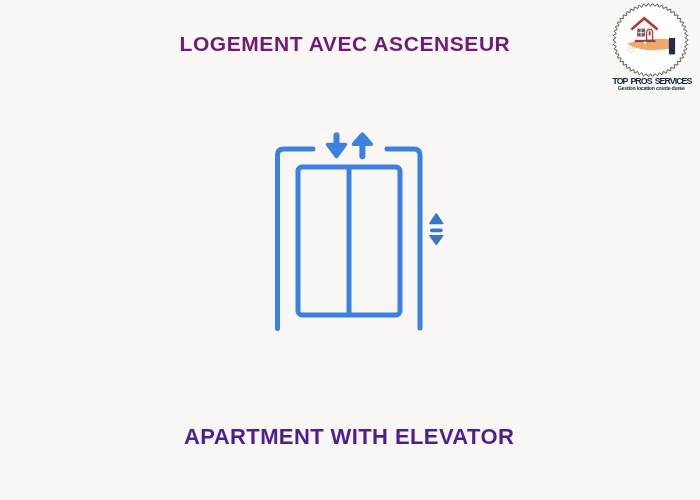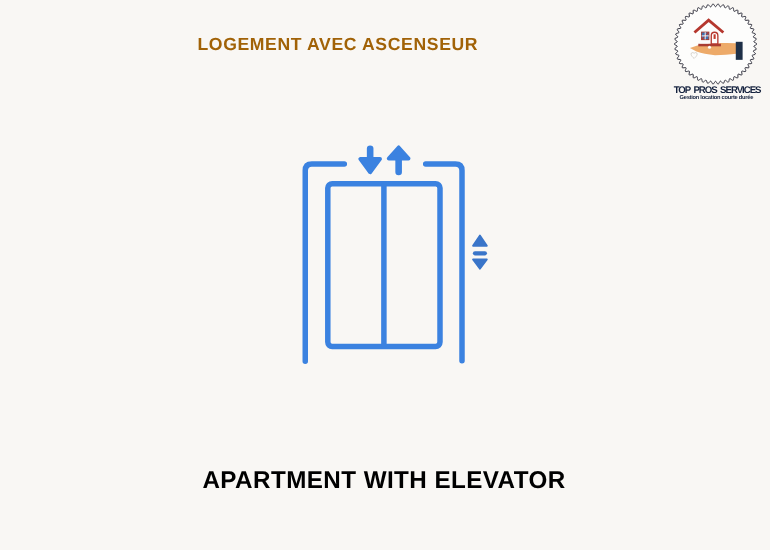--- a/index.html
+++ b/index.html
@@ -2,23 +2,23 @@
 <html><head>
 <meta charset="utf-8">
 <style>
   html,body{margin:0;padding:0;}
   body{width:700px;height:500px;background:#f9f7f4;font-family:"Liberation Sans",sans-serif;overflow:hidden;position:relative;}
   .abs{position:absolute;}
 </style>
 </head>
 <body>
 
-<div class="abs" style="left:179.5px;top:32.5px;font-size:16px;font-weight:bold;color:#a16207;letter-spacing:0.57px;line-height:1;white-space:nowrap;">LOGEMENT AVEC ASCENSEUR</div>
+<div class="abs" style="left:179.5px;top:32.5px;font-size:21px;font-weight:bold;color:#701a75;letter-spacing:0.57px;line-height:1;white-space:nowrap;">LOGEMENT AVEC ASCENSEUR</div>
 
-<div class="abs" style="left:184px;top:425.5px;font-size:22px;font-weight:bold;color:#000000;letter-spacing:0.4px;line-height:1;white-space:nowrap;">APARTMENT WITH ELEVATOR</div>
+<div class="abs" style="left:184px;top:425.5px;font-size:22px;font-weight:bold;color:#4c1d95;letter-spacing:0.4px;line-height:1;white-space:nowrap;">APARTMENT WITH ELEVATOR</div>
 
 <svg class="abs" style="left:255px;top:120px;" width="210" height="230" viewBox="255 120 210 230" fill="none">
 
   <path d="M313,149 H283.5 Q277.5,149 277.5,155 V328.5" stroke="#3b82e0" stroke-width="5" stroke-linecap="round" fill="none"></path>
 
   <path d="M387,149 H414 Q420,149 420,155 V328" stroke="#3b82e0" stroke-width="5" stroke-linecap="round" fill="none"></path>
 
   <rect x="298" y="167" width="102" height="148" rx="4" stroke="#3b82e0" stroke-width="5" fill="none"></rect>
 
   <path d="M349,167 V315" stroke="#3b82e0" stroke-width="5" fill="none"></path>

